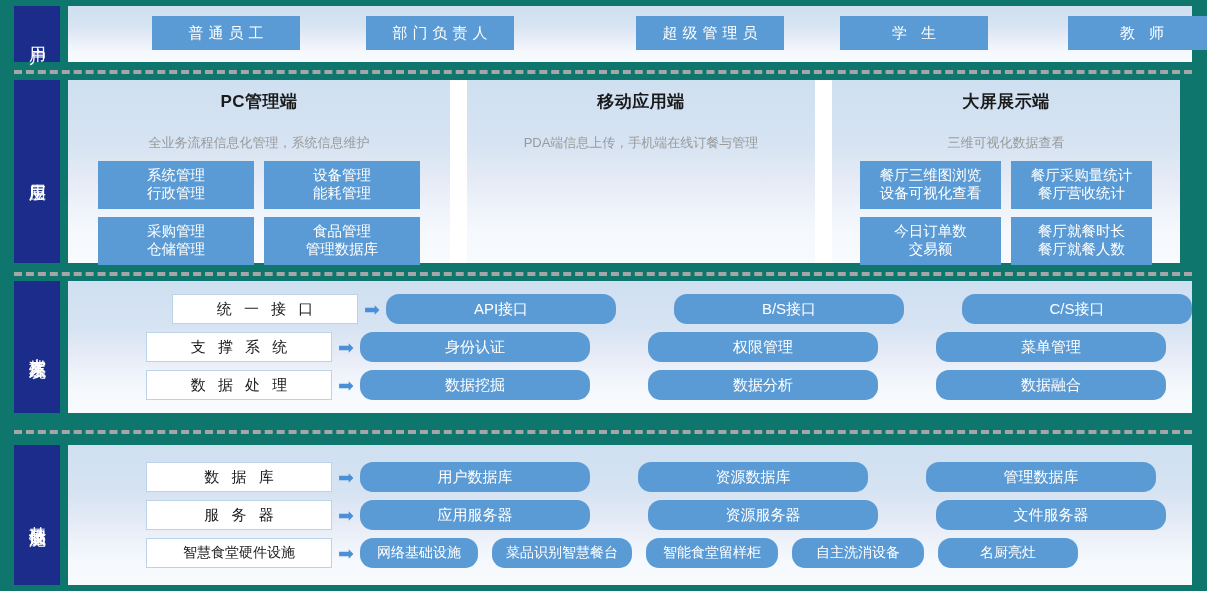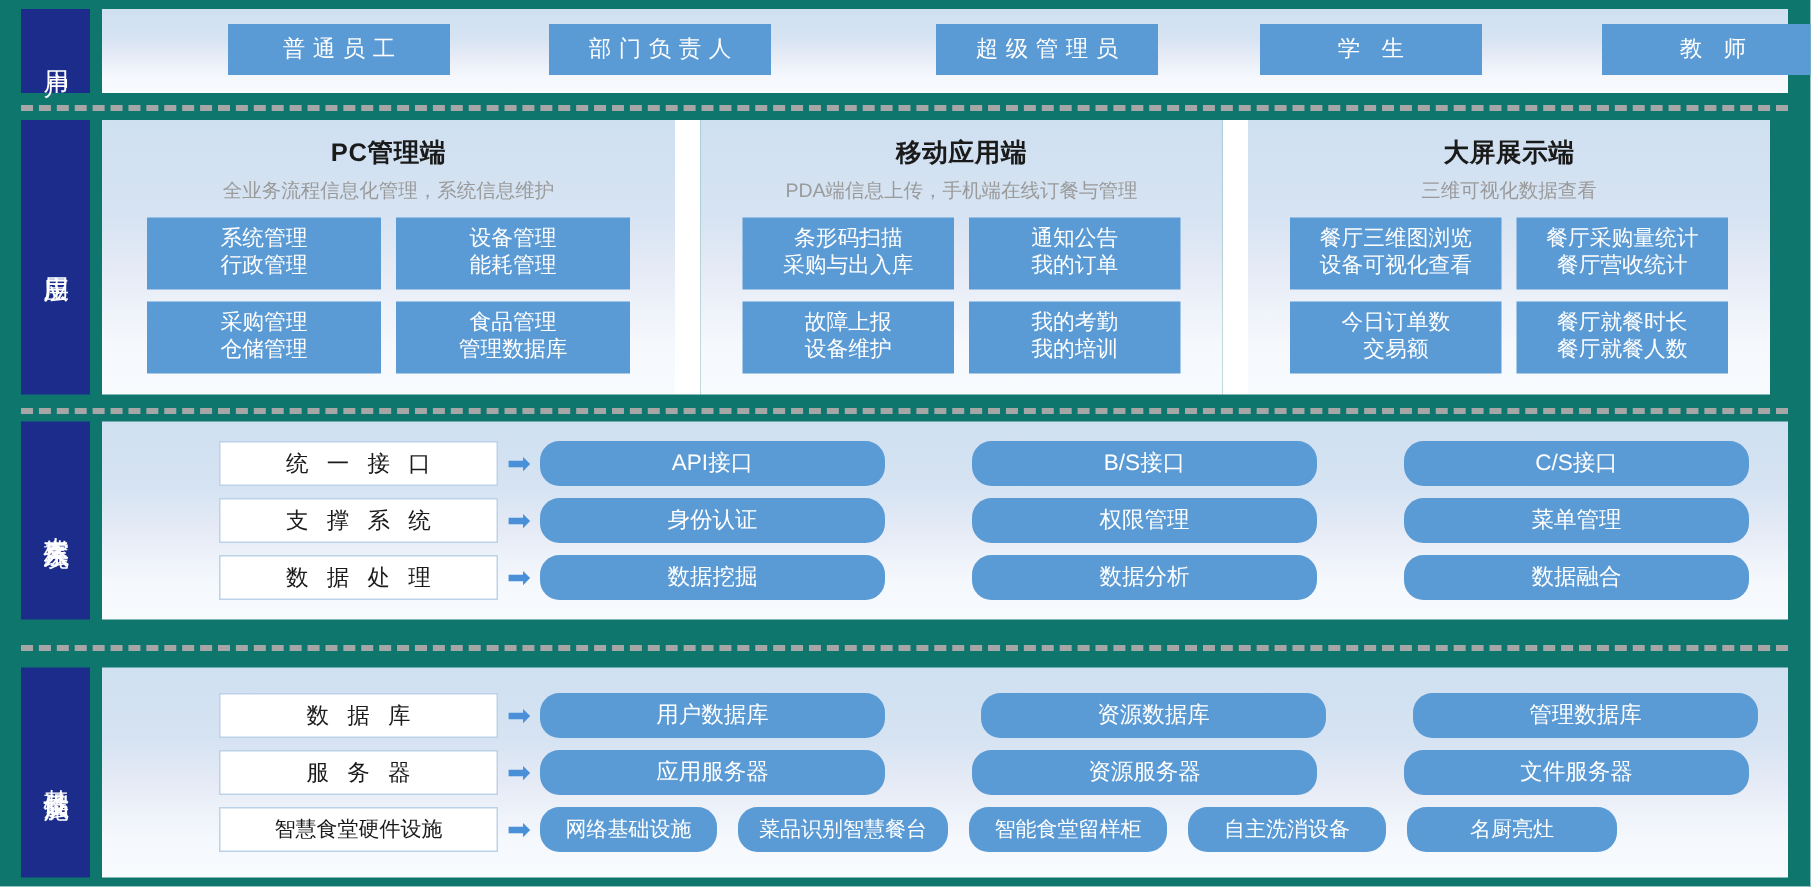--- a/index.html
+++ b/index.html
@@ -46,21 +46,21 @@
   
   #band-app{top:80px;height:183px;}
   .app-panels{position:absolute;inset:0;display:flex;}
   .app-panel{position:relative;height:100%;box-sizing:border-box;}
   .panel-gap{flex:0 0 17px;background:#ffffff;height:100%;}
   .panel-title{
     text-align:center;font-size:17px;color:#1a1a1a;font-weight:700;
     padding-top:10px;letter-spacing:.5px;
   }
   .panel-sub{
-    text-align:center;font-size:13px;color:#9a9a9a;padding-top:5px;
+    text-align:center;font-size:13px;color:#9a9a9a;padding-top:5px;margin-top:16px;
   }
   .panel-grid{
     display:grid;grid-template-columns:1fr 1fr;gap:8px 10px;
     padding:9px 28px 0 28px;box-sizing:border-box;
   }
   .panel-grid .chip{height:48px;font-size:14.5px;}
 
   
   #band-support{top:281px;height:132px;}
   .rows{position:absolute;inset:0;display:flex;flex-direction:column;
@@ -85,21 +85,21 @@
 <body>
 
 <div class="canvas">
 
   <div class="band" id="band-user">
     <div class="band-label">用户</div>
     <div class="band-body">
       <div class="user-row" id="user-row">
           <div class="chip spaced user-chip" style="position: absolute; left: 84px; width: 148px; top: 10px;">普通员工</div>
           <div class="chip spaced user-chip" style="position: absolute; left: 298px; width: 148px; top: 10px;">部门负责人</div>
-          <div class="chip spaced user-chip" style="position: absolute; left: 556px; width: 148px; top: 10px;">超级管理员</div>
+          <div class="chip spaced user-chip" style="position: absolute; left: 568px; width: 148px; top: 10px;">超级管理员</div>
           <div class="chip spaced user-chip" style="position: absolute; left: 772px; width: 148px; top: 10px;">学 生</div>
           <div class="chip spaced user-chip" style="position: absolute; left: 1000px; width: 148px; top: 10px;">教 师</div>
         </div>
     </div>
   </div>
 
   <div class="sep" style="top:70px"></div>
 
   <div class="band" id="band-app">
     <div class="band-label">应用层</div>
@@ -116,30 +116,20 @@
               <div class="chip">采购管理
 仓储管理</div>
               <div class="chip">食品管理
 管理数据库</div>
             </div>
           </div>
           <div class="panel-gap"></div>
           <div class="app-panel" style="flex: 0 0 348px; background: linear-gradient(rgb(207, 224, 241) 0%, rgb(214, 227, 242) 34%, rgb(233, 237, 247) 60%, rgb(245, 249, 253) 82%, rgb(247, 251, 254) 100%);">
             <div class="panel-title">移动应用端</div>
             <div class="panel-sub">PDA端信息上传，手机端在线订餐与管理</div>
-            <div class="panel-grid">
-              <div class="chip">条形码扫描
-采购与出入库</div>
-              <div class="chip">通知公告
-我的订单</div>
-              <div class="chip">故障上报
-设备维护</div>
-              <div class="chip">我的考勤
-我的培训</div>
-            </div>
           </div>
           <div class="panel-gap"></div>
           <div class="app-panel" style="flex: 0 0 348px; background: linear-gradient(rgb(207, 224, 241) 0%, rgb(214, 227, 242) 34%, rgb(233, 237, 247) 60%, rgb(245, 249, 253) 82%, rgb(247, 251, 254) 100%);">
             <div class="panel-title">大屏展示端</div>
             <div class="panel-sub">三维可视化数据查看</div>
             <div class="panel-grid">
               <div class="chip">餐厅三维图浏览
 设备可视化查看</div>
               <div class="chip">餐厅采购量统计
 餐厅营收统计</div>
@@ -152,21 +142,21 @@
         </div>
     </div>
   </div>
 
   <div class="sep" style="top:272px"></div>
 
   <div class="band" id="band-support">
     <div class="band-label">支撑系统层</div>
     <div class="band-body">
       <div class="rows" id="support-rows">
-          <div class="row" style="padding-left: 78px;">
+          <div class="row" style="padding-left: 104px;">
             <div class="wbox" style="flex: 0 0 186px;">统 一 接 口</div>
             <span class="arrow">➡</span>
             <div class="chip" style="flex: 0 0 230px; margin-left: 0px;">API接口</div>
             <div class="chip" style="flex: 0 0 230px; margin-left: 58px;">B/S接口</div>
             <div class="chip" style="flex: 0 0 230px; margin-left: 58px;">C/S接口</div>
           </div>
           <div class="row" style="padding-left: 78px;">
             <div class="wbox" style="flex: 0 0 186px;">支 撑 系 统</div>
             <span class="arrow">➡</span>
             <div class="chip" style="flex: 0 0 230px; margin-left: 0px;">身份认证</div>
@@ -187,21 +177,21 @@
   <div class="sep" style="top:430px"></div>
 
   <div class="band" id="band-infra">
     <div class="band-label">基础设施层</div>
     <div class="band-body">
       <div class="rows" id="infra-rows">
           <div class="row" style="padding-left: 78px;">
             <div class="wbox" style="flex: 0 0 186px;">数 据 库</div>
             <span class="arrow">➡</span>
             <div class="chip" style="flex: 0 0 230px; margin-left: 0px;">用户数据库</div>
-            <div class="chip" style="flex: 0 0 230px; margin-left: 64px;">资源数据库</div>
+            <div class="chip" style="flex: 0 0 230px; margin-left: 48px;">资源数据库</div>
             <div class="chip" style="flex: 0 0 230px; margin-left: 58px;">管理数据库</div>
           </div>
           <div class="row" style="padding-left: 78px;">
             <div class="wbox" style="flex: 0 0 186px;">服 务 器</div>
             <span class="arrow">➡</span>
             <div class="chip" style="flex: 0 0 230px; margin-left: 0px;">应用服务器</div>
             <div class="chip" style="flex: 0 0 230px; margin-left: 58px;">资源服务器</div>
             <div class="chip" style="flex: 0 0 230px; margin-left: 58px;">文件服务器</div>
           </div>
           <div class="row" style="padding-left: 78px;">

